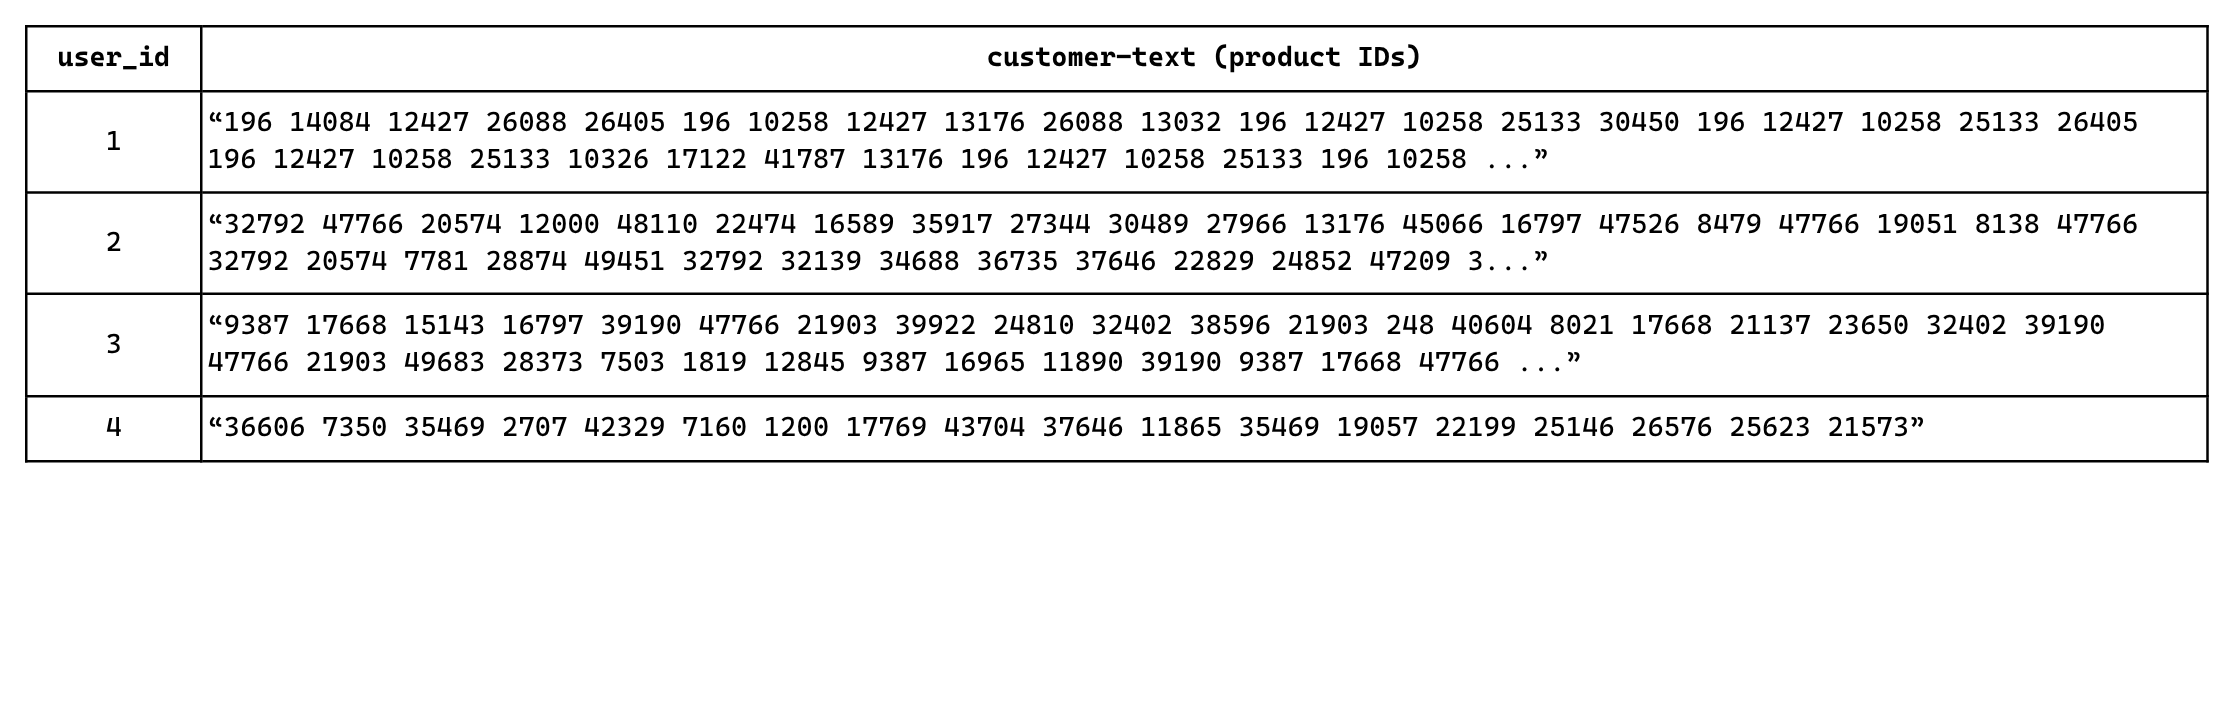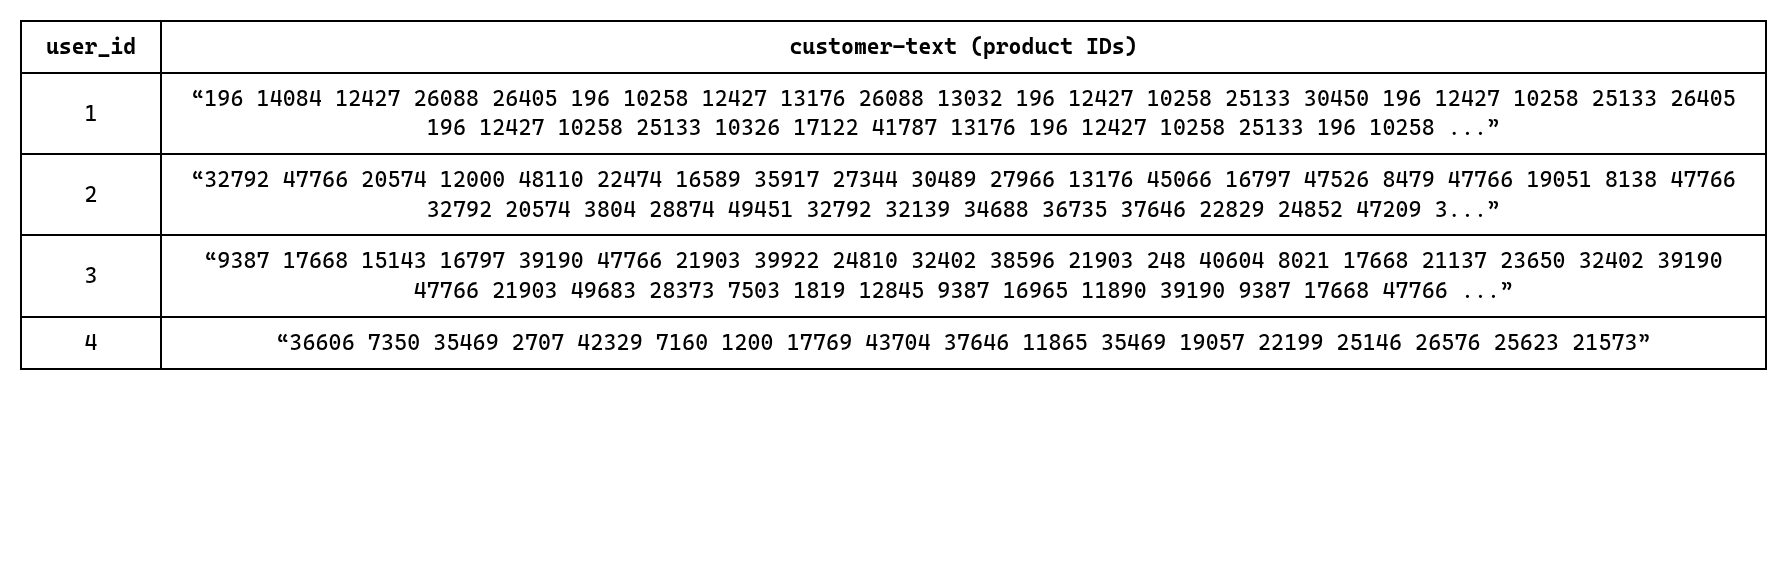--- a/index.html
+++ b/index.html
@@ -33,21 +33,21 @@
     th {
       font-weight: 700;
       text-align: center;
       white-space: nowrap;
     }
     td.user-id-cell {
       text-align: center;
       vertical-align: middle;
     }
     td.text-cell {
-      text-align: center;
+      text-align: left;
       word-break: break-word;
       overflow-wrap: break-word;
       white-space: normal;
       letter-spacing: 0.2px;
     }
   </style>
 </head>
 <body>
 
 <table>
@@ -61,21 +61,21 @@
       <th>customer-text (product IDs)</th>
     </tr>
   </thead>
   <tbody>
     <tr>
       <td class="user-id-cell">1</td>
       <td class="text-cell">“196 14084 12427 26088 26405 196 10258 12427 13176 26088 13032 196 12427 10258 25133 30450 196 12427 10258 25133 26405 196 12427 10258 25133 10326 17122 41787 13176 196 12427 10258 25133 196 10258 ...”</td>
     </tr>
     <tr>
       <td class="user-id-cell">2</td>
-      <td class="text-cell">“32792 47766 20574 12000 48110 22474 16589 35917 27344 30489 27966 13176 45066 16797 47526 8479 47766 19051 8138 47766 32792 20574 3804 28874 49451 32792 32139 34688 36735 37646 22829 24852 47209 3...”</td>
+      <td class="text-cell">“32792 47766 20574 12000 48110 22474 16589 35917 27344 30489 27966 13176 45066 16797 47526 8479 47766 19051 8138 47766 32792 20574 7781 28874 49451 32792 32139 34688 36735 37646 22829 24852 47209 3...”</td>
     </tr>
     <tr>
       <td class="user-id-cell">3</td>
       <td class="text-cell">“9387 17668 15143 16797 39190 47766 21903 39922 24810 32402 38596 21903 248 40604 8021 17668 21137 23650 32402 39190 47766 21903 49683 28373 7503 1819 12845 9387 16965 11890 39190 9387 17668 47766 ...”</td>
     </tr>
     <tr>
       <td class="user-id-cell">4</td>
       <td class="text-cell">“36606 7350 35469 2707 42329 7160 1200 17769 43704 37646 11865 35469 19057 22199 25146 26576 25623 21573”</td>
     </tr>
   </tbody>

